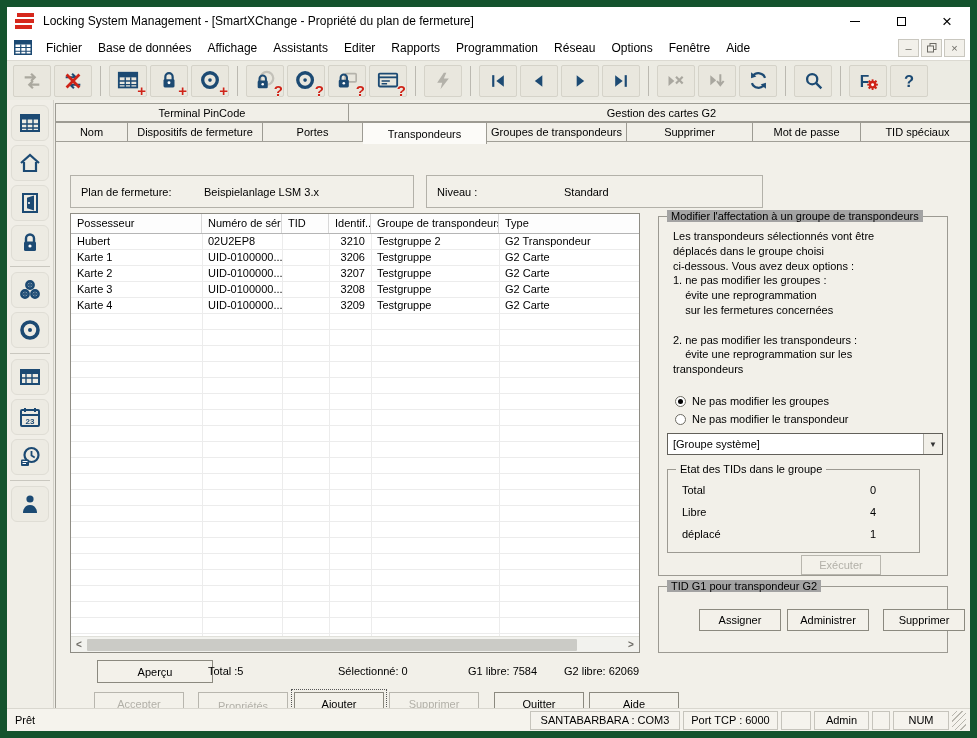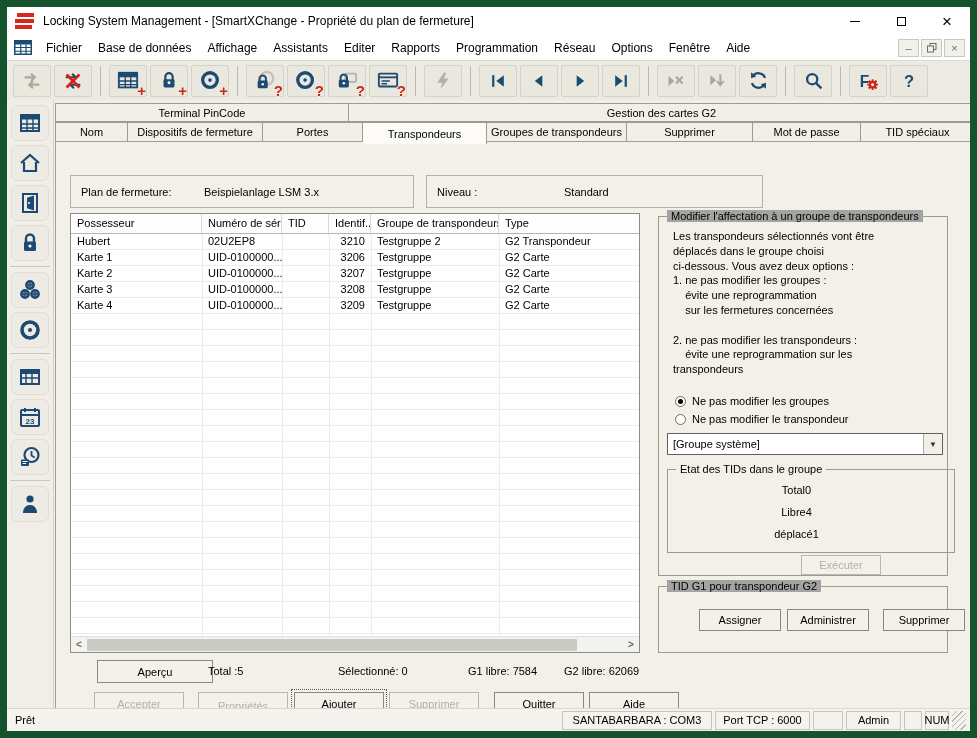--- a/index.html
+++ b/index.html
@@ -71,21 +71,21 @@
 
   
   .gbox { position:absolute; border:1px solid #9c9a92; }
   .gbox > .legend { position:absolute; top:-7px; left:8px; background:#a3a3a3; padding:0 4px; white-space:nowrap; }
   .desc { position:absolute; left:14px; right:8px; top:12px; white-space:pre-wrap; line-height:14.8px; }
   .radio-row { position:absolute; left:16px; display:flex; align-items:center; }
   .radio { width:11px; height:11px; border-radius:50%; border:1px solid #6e6c64; background:#fff; margin-right:6px; position:relative; flex:none; }
   .radio.sel::after { content:""; position:absolute; inset:2px; border-radius:50%; background:#000; }
   .combo { position:absolute; left:8px; width:276px; height:22px; background:#fff; border:1px solid #62605a; display:flex; align-items:center; padding-left:5px; }
   .combo-btn { margin-left:auto; width:19px; align-self:stretch; background:#f1efe8; border-left:1px solid #aeaca4; display:flex; align-items:center; justify-content:center; font-size:8px; color:#333; }
-  .kv { position:absolute; left:14px; right:43px; display:flex; justify-content:center; }
+  .kv { position:absolute; left:14px; right:43px; display:flex; justify-content:space-between; }
 
   .wbtn { position:absolute; background:#f3f1ea; border:1px solid #8b897f; display:flex; align-items:center; justify-content:center;margin-left:24px; }
   .wbtn.dis { color:#b2b0a8; border-color:#b8b6ae; }
   .wbtn.deflt { outline:1px dotted #555; outline-offset:2px; }
   .stat { position:absolute; white-space:nowrap; }
 
   
   .statusbar { position:absolute; left:0; bottom:0; width:100%; height:23px; background:#f5f3ed; border-top:1px solid #d9d7cf; display:flex; align-items:center; font-size:11px; }
   .sb-ready { padding-left:8px; }
   .sb-right { margin-left:auto; display:flex; align-items:center; gap:3px; margin-right:4px; height:19px; }
@@ -485,21 +485,21 @@
           <span>Ne pas modifier les groupes</span>
         </div>
         <div class="radio-row" style="top:196px">
           <span class="radio"></span>
           <span>Ne pas modifier le transpondeur</span>
         </div>
         <div class="combo" style="top:216px">
           <span>[Groupe système]</span>
           <span class="combo-btn">▼</span>
         </div>
-        <div class="gbox" style="left:8px;top:252px;width:288px;height:84px">
+        <div class="gbox" style="left:8px;top:252px;width:253px;height:84px">
           <span class="legend" style="background:#f2f0e9">Etat des TIDs dans le groupe</span>
           <div class="kv" style="top:14px">
             <span>Total</span>
             <span>0</span>
           </div>
           <div class="kv" style="top:36px">
             <span>Libre</span>
             <span>4</span>
           </div>
           <div class="kv" style="top:58px">
@@ -538,18 +538,18 @@
   </div>
 
   <div class="statusbar">
     <span class="sb-ready">Prêt</span>
     <div class="sb-right">
       <span class="seg" style="width:150px">SANTABARBARA : COM3</span>
       <span class="seg" style="width:95px">Port TCP : 6000</span>
       <span class="seg" style="width:30px"></span>
       <span class="seg" style="width:55px">Admin</span>
       <span class="seg" style="width:18px"></span>
-      <span class="seg" style="width:24px">NUM</span>
+      <span class="seg" style="width:56px">NUM</span>
       <span class="grip"></span>
     </div>
   </div>
 
 </div>
 
 </body></html>

